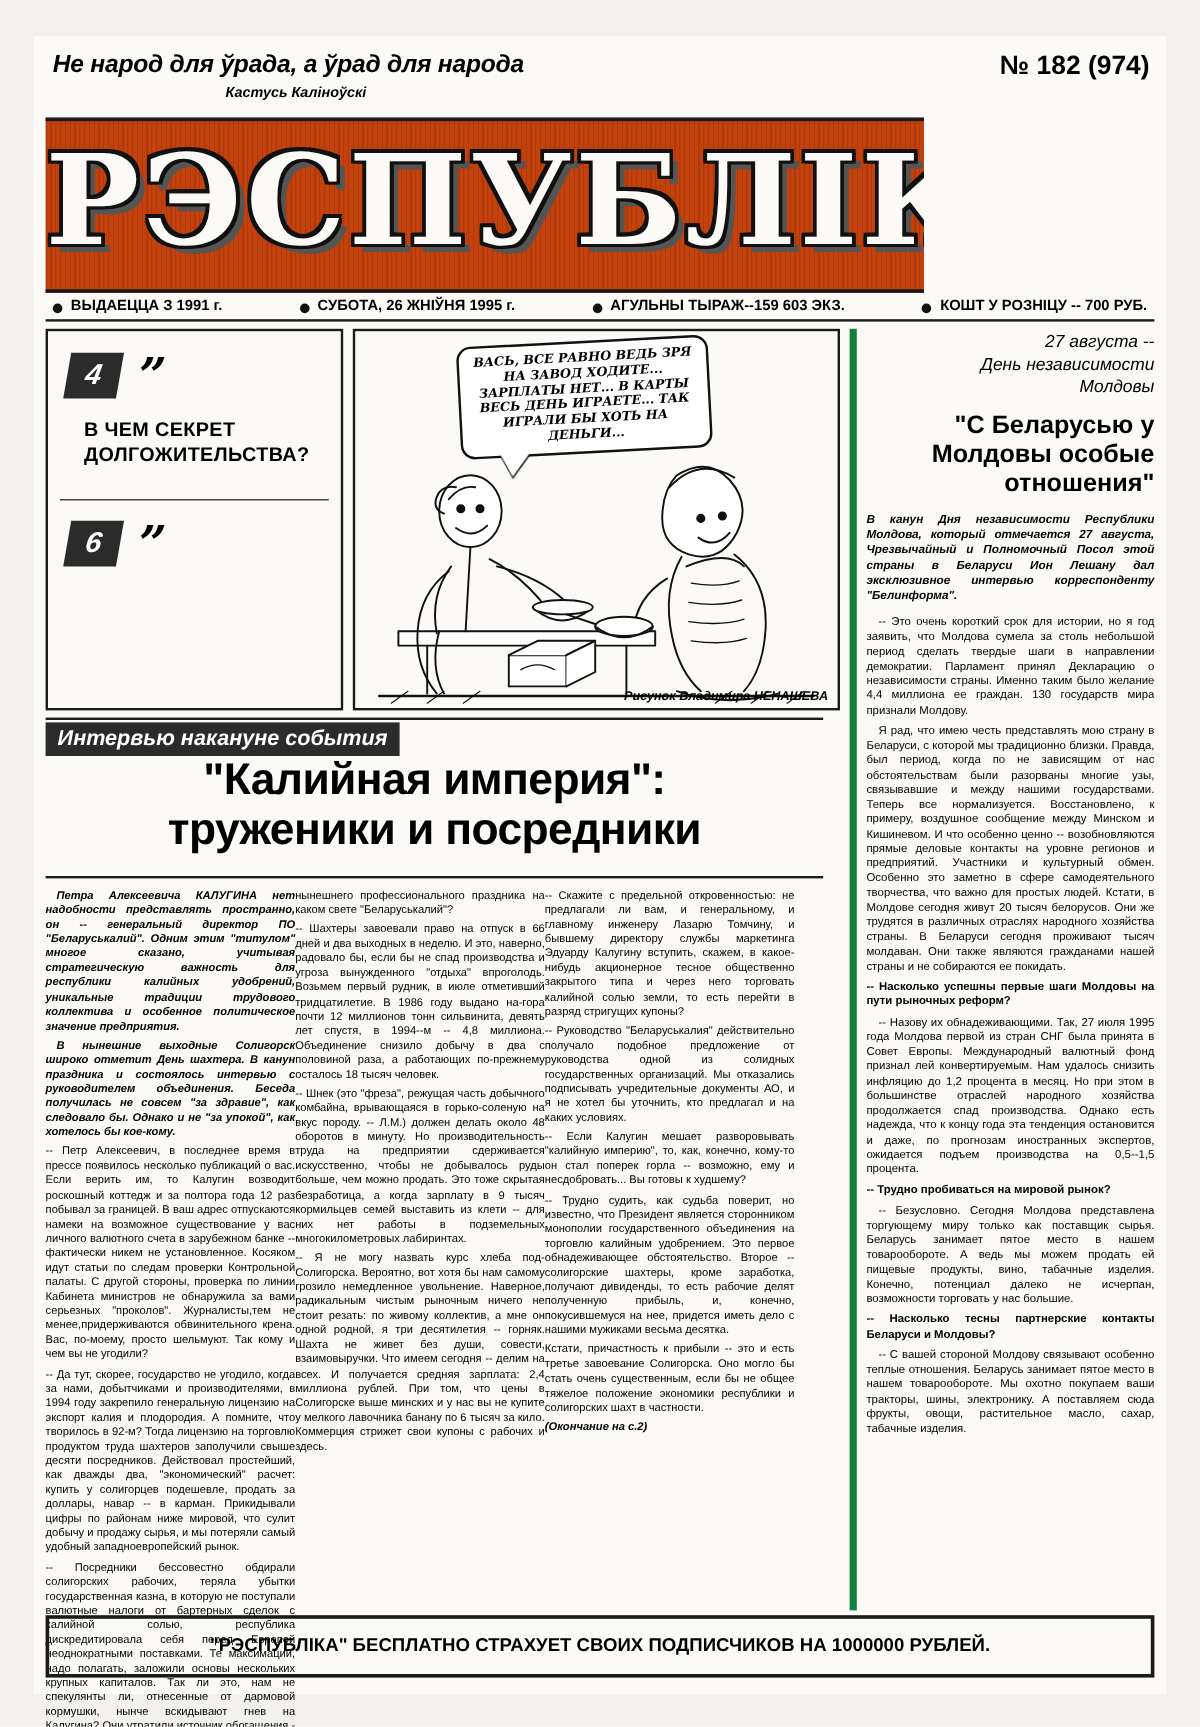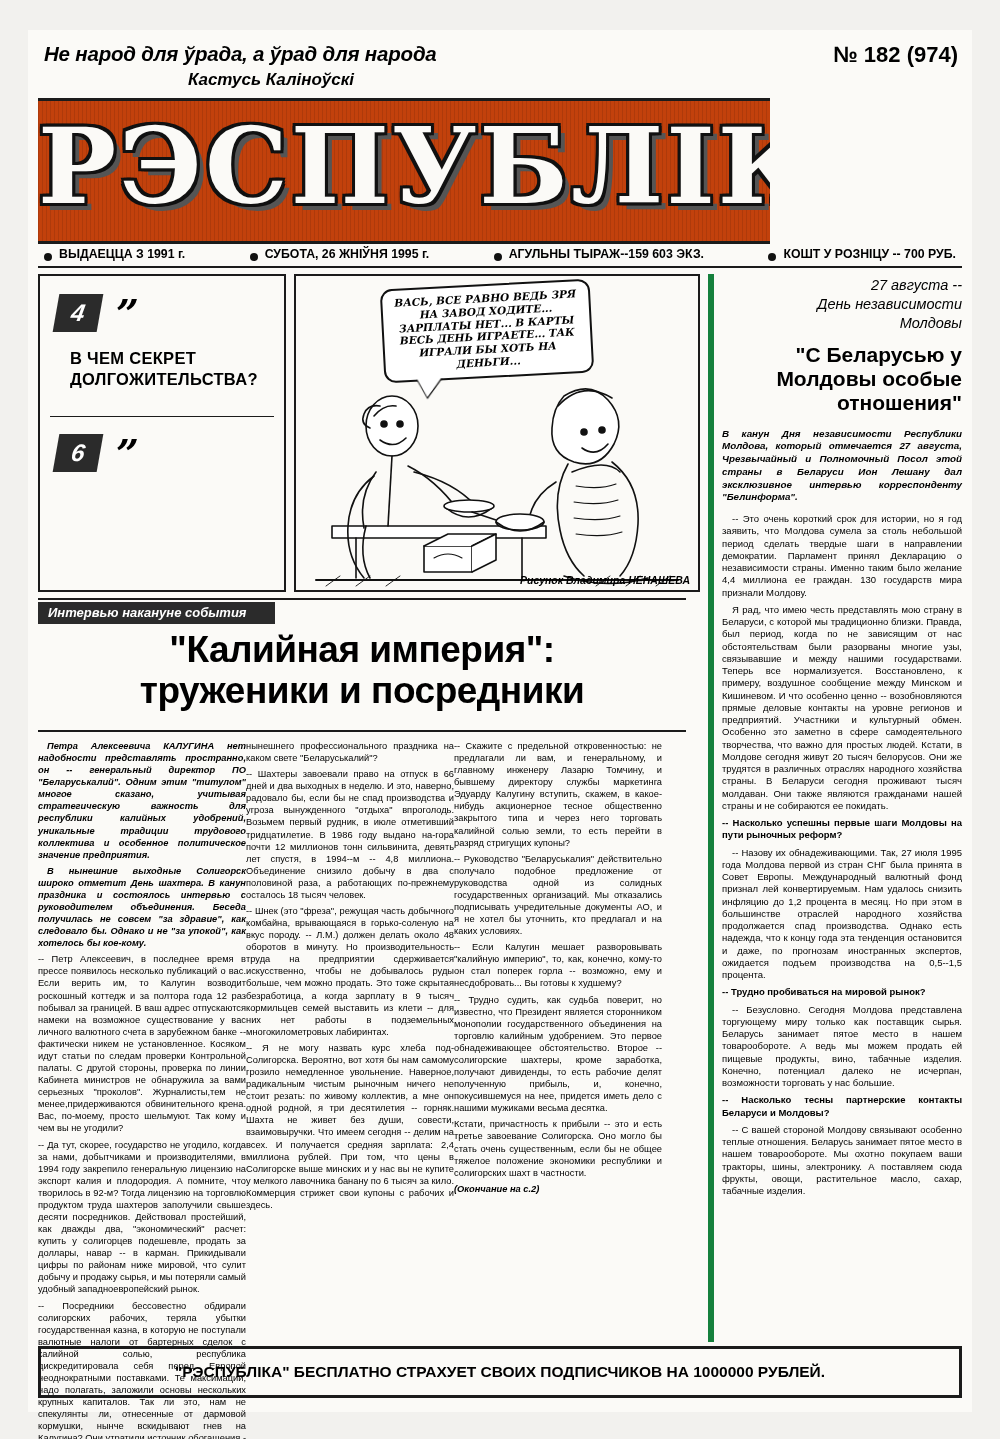--- a/index.html
+++ b/index.html
@@ -34,21 +34,21 @@
     position: absolute;
     left: 10px; top: 8px; width: 924px; height: 56px;
   }
   .slogan {
     position: absolute; left: 6px; top: 4px;
     font-size: 20.5px; font-weight: bold; font-style: italic;
     letter-spacing: -0.2px;
   }
   .slogan-author {
     position: absolute; left: 150px; top: 32px;
-    font-size: 17px; font-weight: bold; font-style: italic;
+    font-size: 12px; font-weight: bold; font-style: italic;
   }
   .issue-no {
     position: absolute; right: 4px; top: 4px;
     font-size: 22px; font-weight: bold;
   }
 
   
   .titleblock {
     position: absolute; left: 10px; top: 68px;
     width: 732px; height: 140px;
@@ -211,22 +211,22 @@
     text-align: justify;
     line-height: 1.29;
   }
   .r-body p { margin: 0 0 5px 0; text-indent: 10px; }
   .r-body p.q { font-weight: bold; text-indent: 0; }
 
   
   .ivlabel {
     position: absolute; left: 10px; top: 572px;
     background: #2b2b2b; color: #fff;
-    font-size: 13px; font-weight: bold; font-style: italic;
-    padding: 3px 28px 4px 10px;
+    font-size: 18px; font-weight: bold; font-style: italic;
+    padding: 3px 10px 4px 10px;
   }
   .hr-top {
     position: absolute; left: 10px; top: 568px; width: 648px; height: 2px; background: #1b1b1b;
   }
 
   .main-headline {
     position: absolute; left: 10px; top: 600px; width: 648px;
     text-align: center;
     font-size: 37px; font-weight: bold;
     line-height: 1.1;

